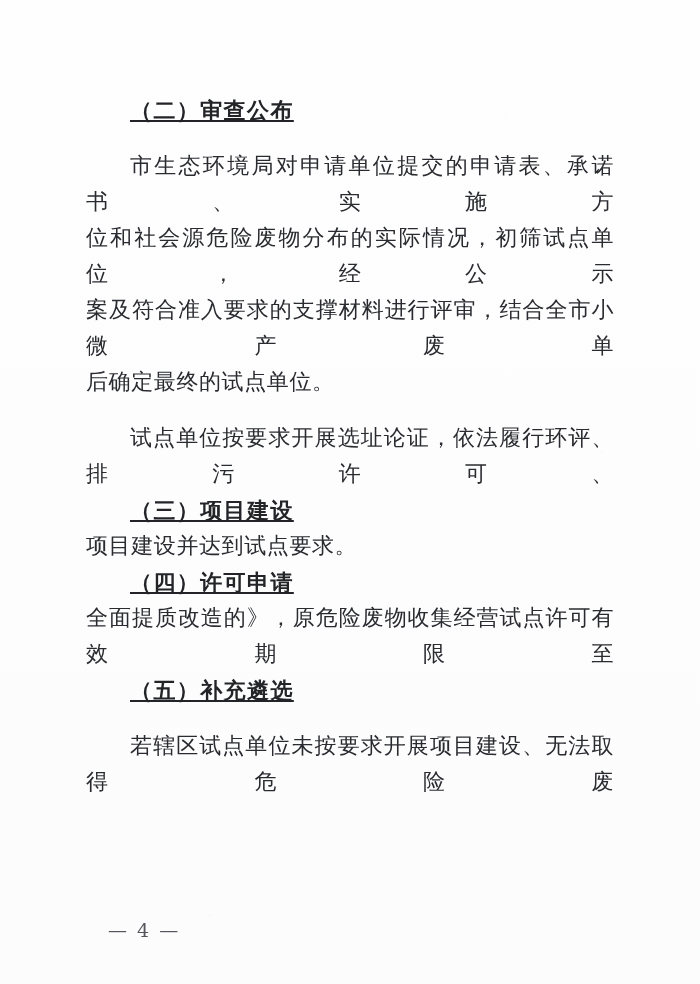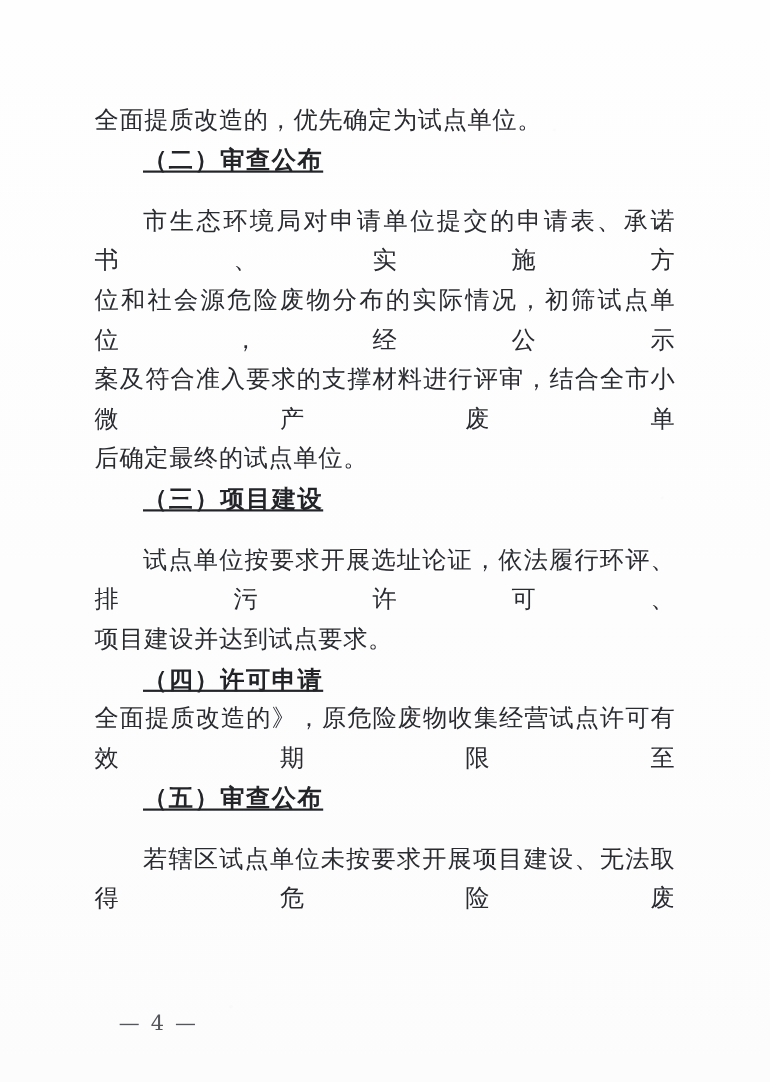--- a/index.html
+++ b/index.html
@@ -80,36 +80,35 @@
     padding-left: 22px;
   }
 </style>
 </head>
 <body>
 
 <div class="page">
 
   <div class="text-block">
 
-    <div class="line">全面提质改造的，优先确定为试点单位。</div>
 
     <div class="line heading">（二）审查公布</div>
     <div class="line justify indent2">市生态环境局对申请单位提交的申请表、承诺书、实施方</div>
     <div class="line justify">位和社会源危险废物分布的实际情况，初筛试点单位，经公示</div>
     <div class="line justify">案及符合准入要求的支撑材料进行评审，结合全市小微产废单</div>
     <div class="line">后确定最终的试点单位。</div>
 
+    <div class="line justify indent2">试点单位按要求开展选址论证，依法履行环评、排污许可、</div>
     <div class="line heading">（三）项目建设</div>
-    <div class="line justify indent2">试点单位按要求开展选址论证，依法履行环评、排污许可、</div>
     <div class="line">项目建设并达到试点要求。</div>
 
     <div class="line heading">（四）许可申请</div>
     <div class="line justify">全面提质改造的》，原危险废物收集经营试点许可有效期限至</div>
 
-    <div class="line heading">（五）审查公布</div>
+    <div class="line heading">（五）补充遴选</div>
     <div class="line justify indent2">若辖区试点单位未按要求开展项目建设、无法取得危险废</div>
 
   </div>
 
   <div class="footer">
     <span class="pagenum">— 4 —</span>
   </div>
 
 </div>
 

